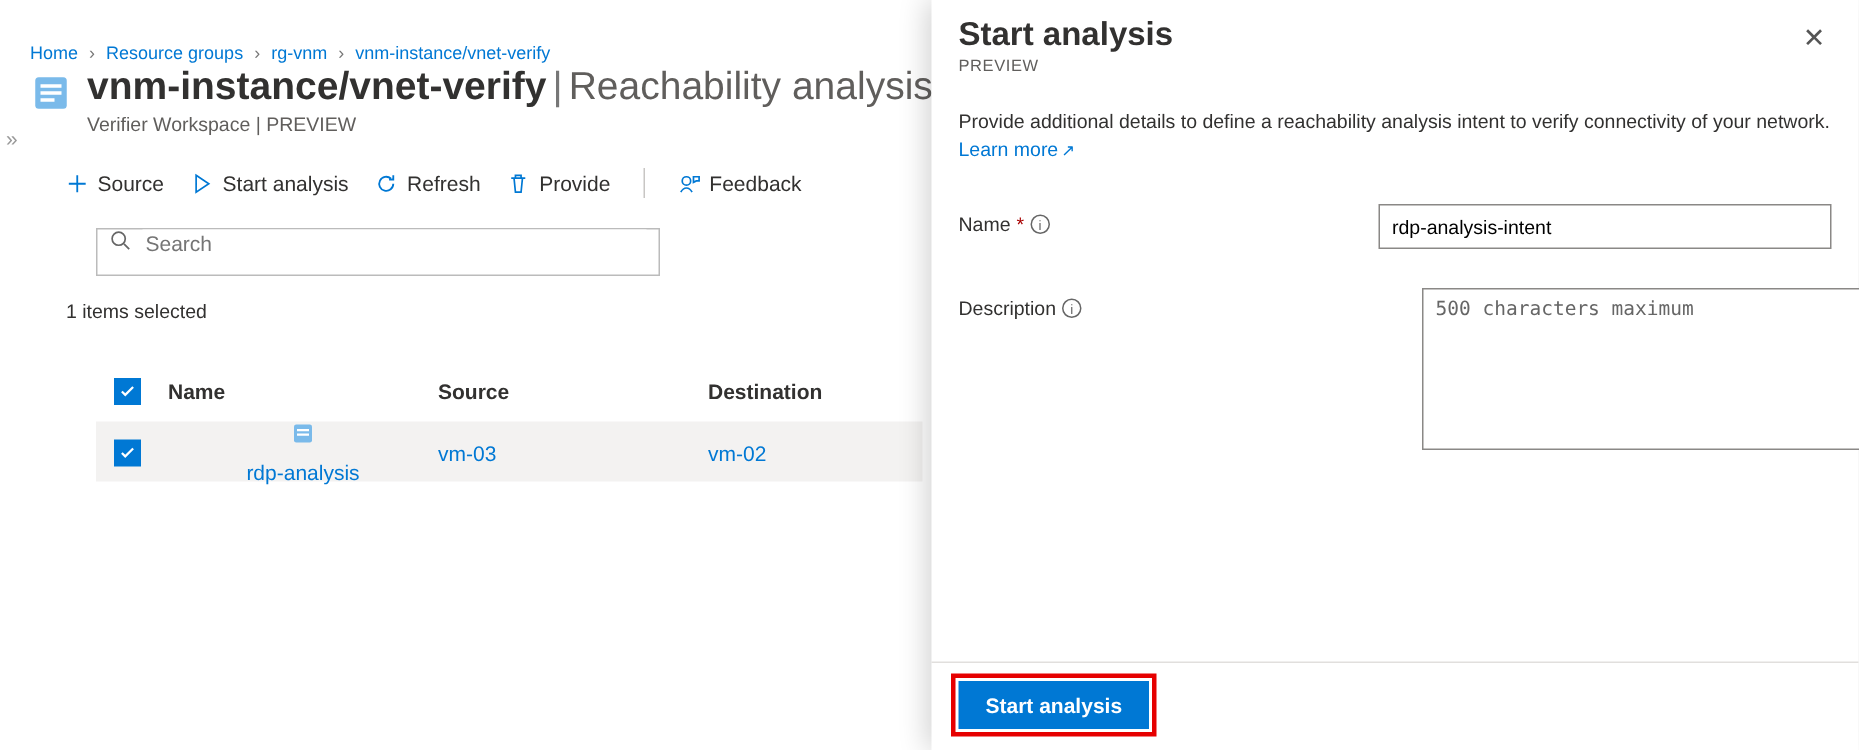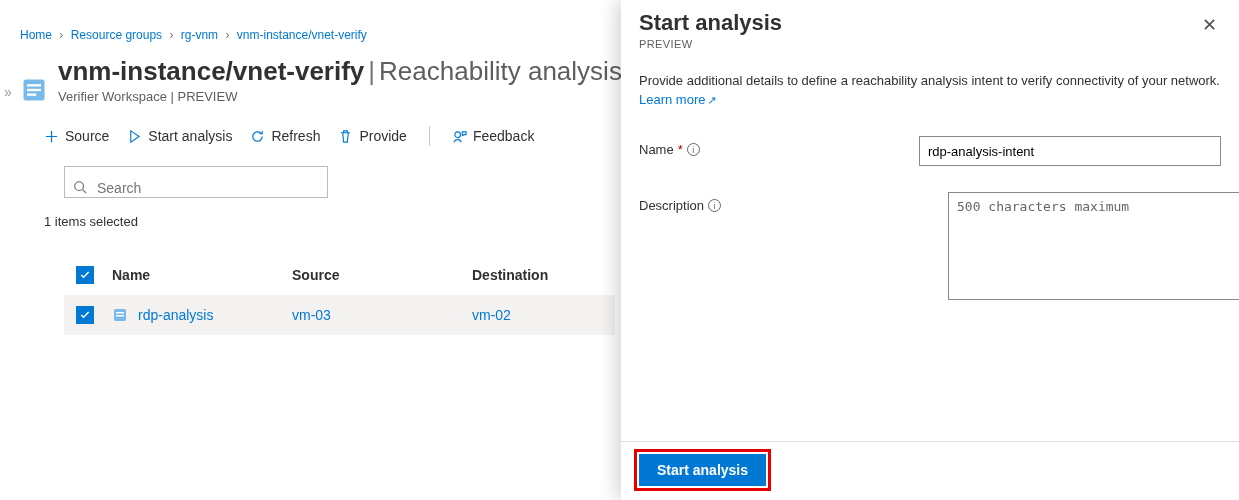--- a/index.html
+++ b/index.html
@@ -38,23 +38,22 @@
     font-size: 14px;
     cursor: pointer;
   }
   .breadcrumb {
     padding-top: 28px;
     font-size: 12px;
   }
   .breadcrumb a { color: var(--azure-blue); text-decoration: none; }
   .breadcrumb .sep { color: #777; margin: 0 4px; }
   .hdr {
-    margin-top: 14px;
     display: flex;
-    align-items: flex-end;
+    align-items: flex-start;
   }
   .hdr-icon {
     width: 28px; height: 28px;
     margin-right: 10px;
     margin-top: 6px;
     flex-shrink: 0;
   }
   .hdr-icon svg { width: 28px; height: 28px; }
   .hdr-title-line { font-size: 26px; font-weight: 600; color: var(--text-dark); line-height: 1.2; white-space: nowrap;}
   .hdr-title-line .sep-pipe { font-weight: 300; color: #777; margin: 0 4px;}
@@ -76,25 +75,25 @@
     cursor: pointer;
     font-size: 14px;
   }
   .toolbar .btn .ic { color: var(--azure-blue); display:inline-flex; align-items:center;}
   .toolbar .divider { width:1px; height:20px; background:#c8c6c4; margin: 0 4px;}
   .toolbar svg { width:15px; height:15px; }
 
   .search-box {
     margin-top: 20px;
     margin-left: 44px;
-    width: 264px;
+    width: 376px;
     height: 32px;
     border: 1px solid #bbb;
     display:flex;
-    align-items:flex-end;
+    align-items:flex-start;
     padding: 0 8px;
     gap:8px;
   }
   .search-box span { color: #666; }
   .search-box input {
     border:none; outline:none; flex:1; font-size:14px; color:var(--text-dark);
   }
   .items-selected { margin-top:16px; margin-left:24px; font-size:13px; }
 
   .table {
@@ -110,21 +109,21 @@
   .th-row { font-weight:600; }
   .td-row { background: var(--row-bg); }
   .chk {
     width:18px; height:18px;
     background: var(--azure-blue);
     display:flex; align-items:center; justify-content:center;
     cursor:pointer;
     margin-left: 12px;
   }
   .chk svg { width:12px; height:12px; }
-  .cell-name { display:flex; align-items:center; gap:10px; color: var(--azure-blue); cursor:pointer;}
+  .cell-name { display:flex; align-items:center; gap:10px; color: var(--azure-blue); cursor:pointer;flex-direction:column;}
   .cell-name .mini-icon svg { width:16px; height:16px; display:block;}
   .cell-link { color: var(--azure-blue); cursor:pointer; }
 
   
   .panel {
     position: absolute;
     right: 0; top: 0;
     width: 618px;
     height: 500px;
     background: #fff;

